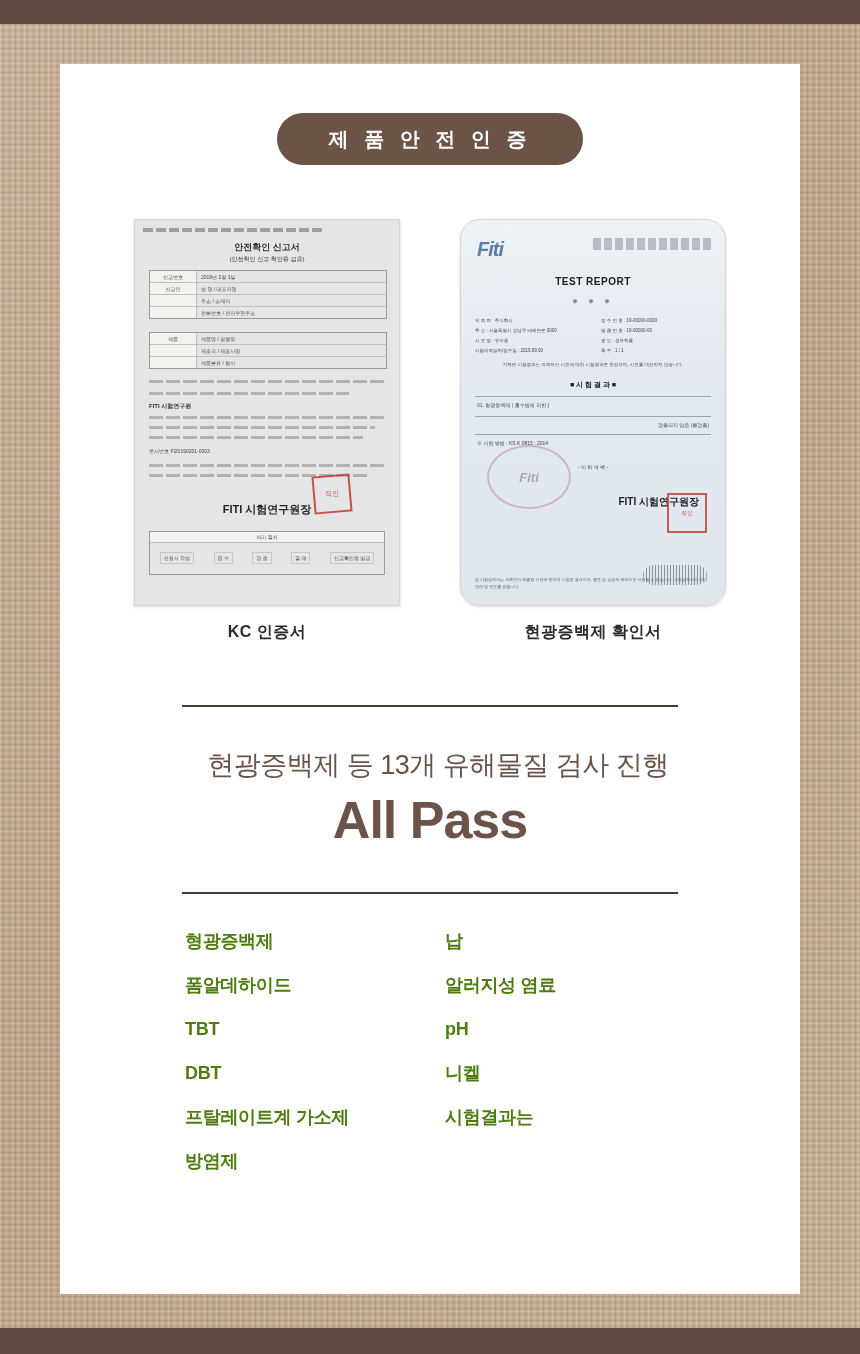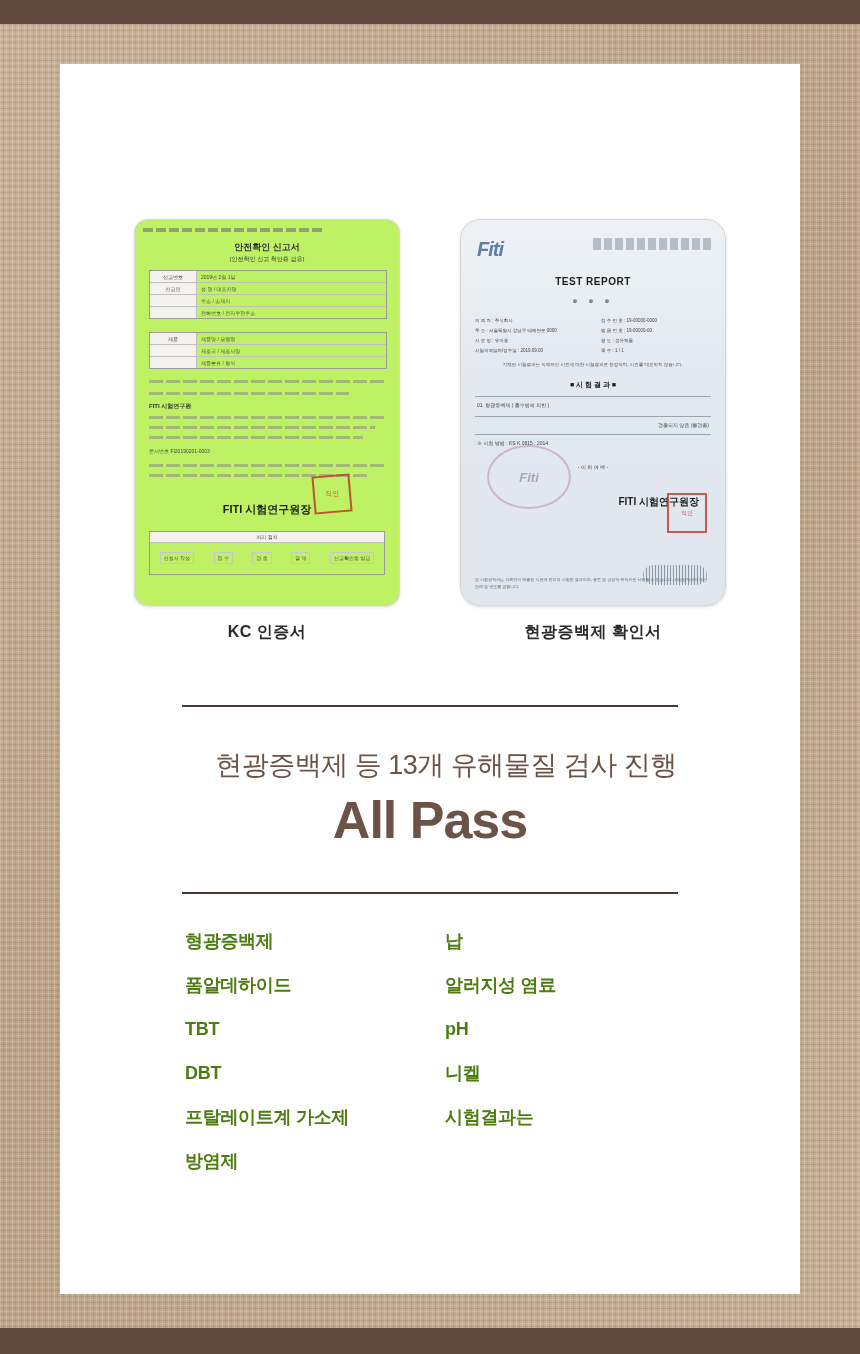--- a/index.html
+++ b/index.html
@@ -94,21 +94,21 @@
   }
   .cert-caption {
     margin-top: 16px;
     font-size: 16px;
     font-weight: bold;
     color: #2b2b2b;
     letter-spacing: 0.5px;
   }
 
   
-  .doc-a { background: #bef264; border-radius: 14px; }
+  .doc-a { background: #e5e5e5; }
   .doc-a .d-topline {
     position: absolute; top: 8px; left: 8px; width: 180px; height: 4px;
     background: repeating-linear-gradient(90deg,#6f6f6f 0 10px, transparent 10px 13px);
     opacity: .6;
   }
   .doc-a .d-title {
     position: absolute; top: 22px; left: 0; width: 100%;
     text-align: center; font-size: 9px; font-weight: bold; color: #333;
     line-height: 1.25;
   }
@@ -233,21 +233,21 @@
     height: 2px;
     background: #4a3a33;
   }
   .rule-top { top: 641px; }
   .rule-bot { top: 828px; }
 
   
   .headline {
     position: absolute;
     top: 683px;
-    left: 16px;
+    left: 8px;
     width: 740px;
     text-align: center;
     font-size: 27px;
     color: #6b5348;
     letter-spacing: -0.5px;
   }
   .allpass {
     position: absolute;
     top: 726px;
     left: 0;
@@ -283,20 +283,21 @@
 </style>
 </head>
 <body>
 
 <div class="bg-texture"></div>
 <div class="top-bar"></div>
 <div class="bottom-bar"></div>
 
 <div class="card">
 
+  <div class="title-pill">제 품  안 전  인 증</div>
 
   <div class="certs">
 
     <div class="cert">
       <div class="cert-img doc-a">
         <div class="d-topline"></div>
         <div class="d-title">
           <span>안전확인 신고서</span><br>
           <span style="font-size:6px;font-weight:normal;">(안전확인 신고 확인증 검용)</span>
         </div>

